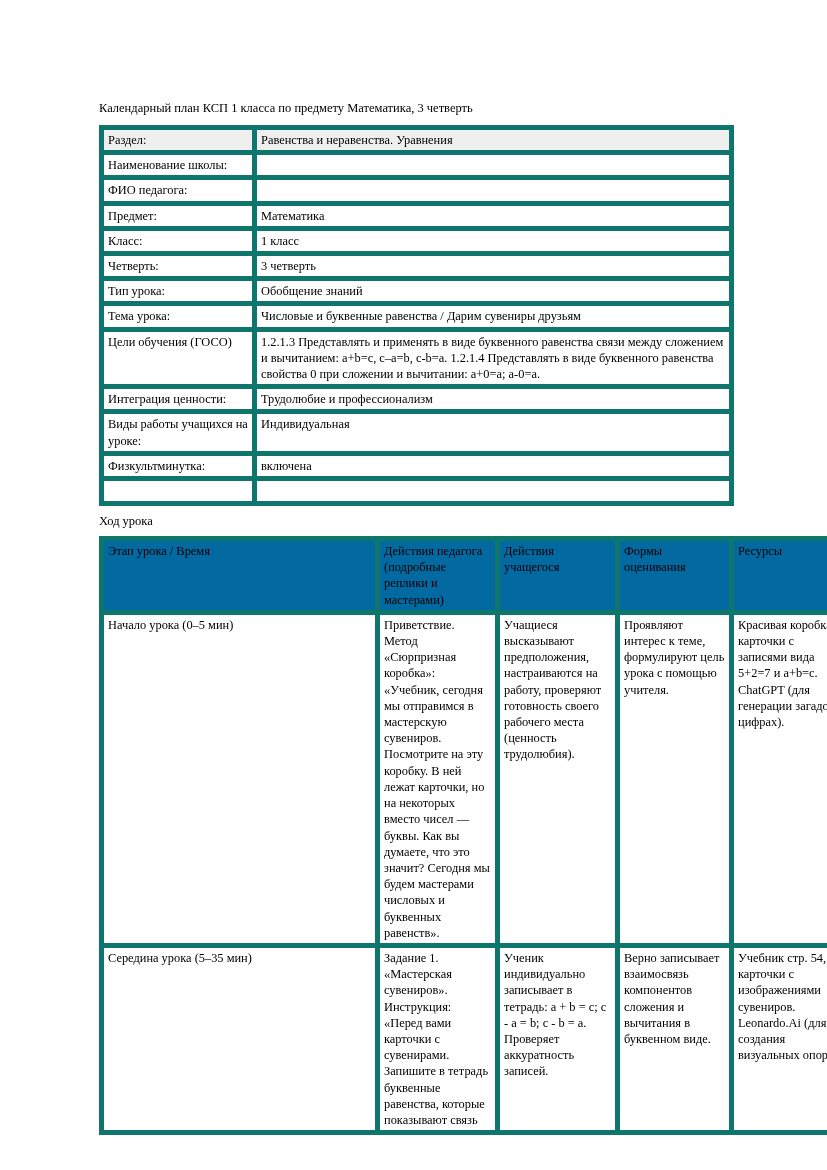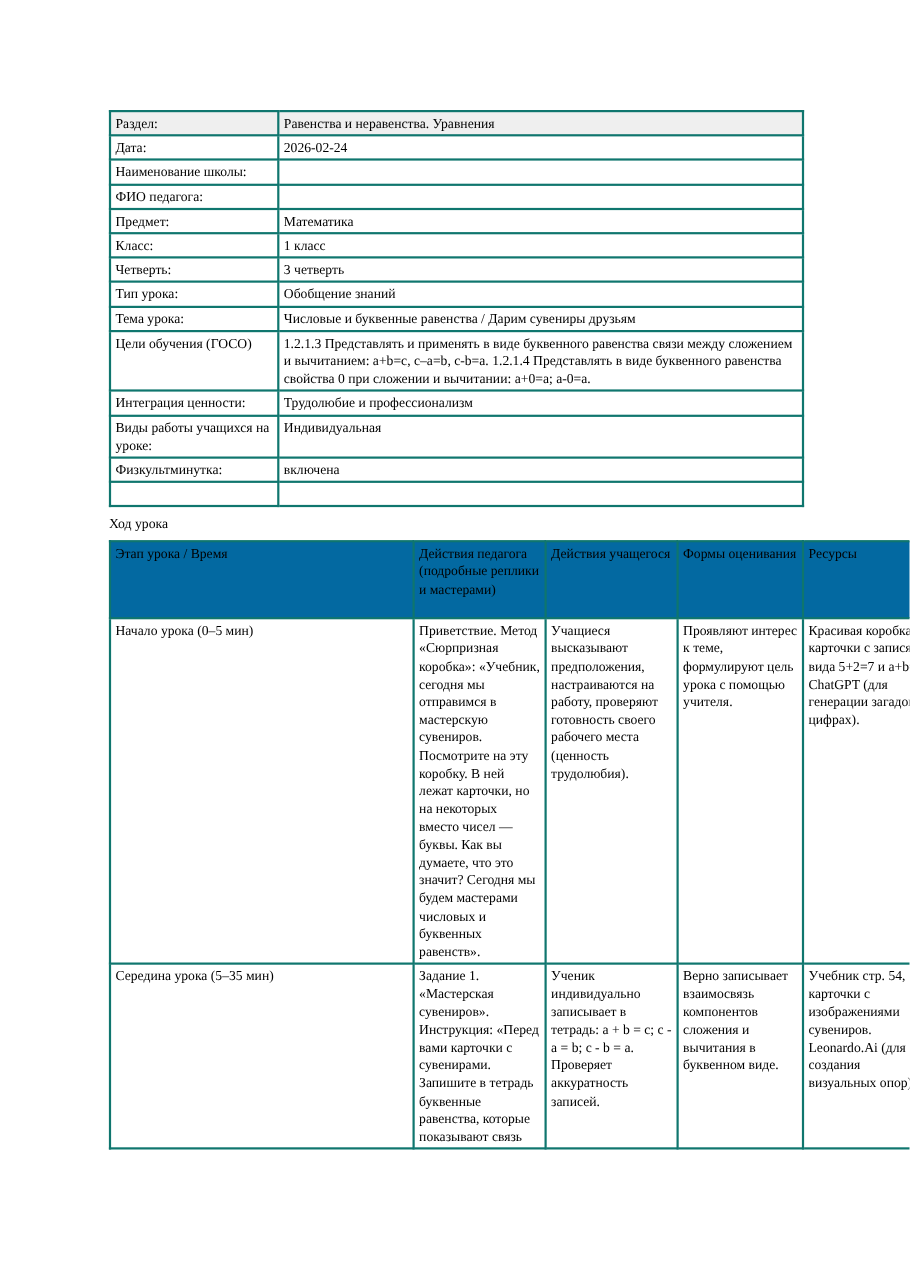--- a/index.html
+++ b/index.html
@@ -36,21 +36,21 @@
     line-height: 16px;
     margin: 7px 0 7px 0;
   }
   table.doc-table {
     border-collapse: collapse;
     width: 630px;
     table-layout: fixed;
   }
   table.doc-table td,
   table.doc-table th {
-    border: 2px solid #0f766e;
+    border: 5px solid #0f766e;
     padding: 2px 4px 2px 4px;
     font-size: 12.4px;
     line-height: 16.2px;
     vertical-align: top;
     text-align: left;
     font-weight: normal;
     word-wrap: break-word;
     overflow-wrap: break-word;
     hyphens: none;
   }
@@ -68,34 +68,31 @@
   .flow-table col.c5 { width: 120px; }
   .flow-table thead td { background: #0369a1; }
   .flow-table thead td.head-tall { height: 64px; }
 </style>
 </head>
 <body>
 
 <div class="page">
   <div class="content">
 
+    <div class="doc-title">Календарный план КСП 1 класса по предмету Математика, 3 четверть</div>
 
     <table class="doc-table info-table">
       <colgroup>
         <col class="c-label">
         <col class="c-value">
       </colgroup>
       <tbody>
         <tr class="shaded">
           <td>Раздел:</td>
           <td>Равенства и неравенства. Уравнения</td>
-        </tr>
-        <tr>
-          <td>Дата:</td>
-          <td>2026-02-24</td>
         </tr>
         <tr>
           <td>Наименование школы:</td>
           <td class="empty-cell"></td>
         </tr>
         <tr>
           <td>ФИО педагога:</td>
           <td class="empty-cell"></td>
         </tr>
         <tr>

